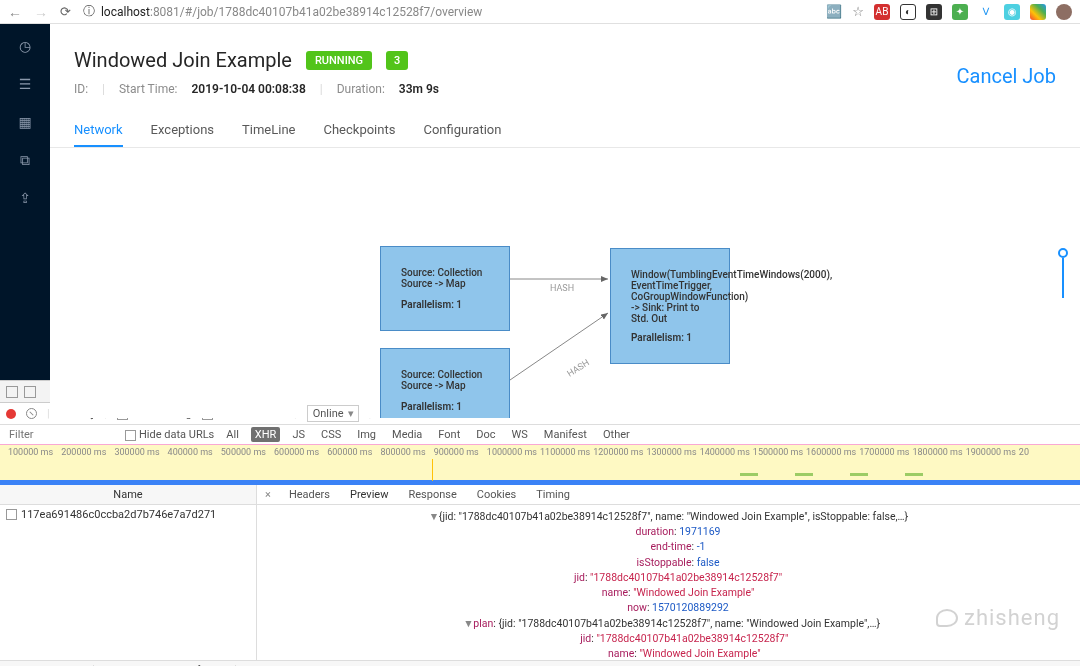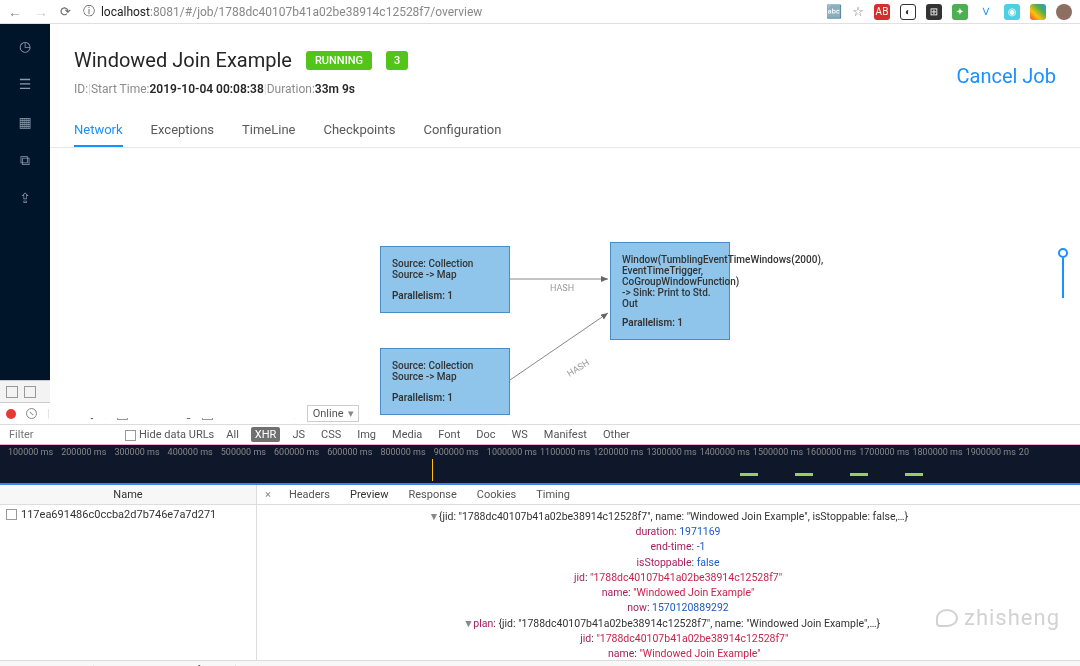--- a/index.html
+++ b/index.html
@@ -15,30 +15,30 @@
 .main-layout { display:flex; height:356px; }
 .sidebar { width:50px; background:#001529; display:flex; flex-direction:column; align-items:center; padding-top:14px; gap:22px; }
 .sidebar-icon { width:16px; height:16px; color:#8a98ab; display:flex; align-items:center; justify-content:center; font-size:14px; cursor:pointer; }
 .content { flex:1; padding:8px 0 0 0; position:relative; background:#fff;margin-top:16px; }
 .header { padding:0 24px 0 24px; }
 .title-row { display:flex; align-items:center; gap:14px; }
 .job-title { font-size:20px; font-weight:400; color:#262626; }
 .badge { padding:3px 9px; border-radius:3px; font-size:11px; font-weight:500; color:#fff; }
 .badge-running { background:#52c41a; }
 .badge-count { background:#52c41a; padding:3px 8px; }
-.meta-row { display:flex; align-items:flex-start; margin-top:10px; font-size:12px; color:#8c8c8c; }
+.meta-row { display:flex; align-items:flex-start; gap:14px; margin-top:10px; font-size:12px; color:#8c8c8c; }
 .meta-label { color:#8c8c8c; }
 .meta-value { color:#262626; font-weight:600; }
 .divider-pipe { color:#d9d9d9; }
 .cancel-job { position:absolute; right:24px; top:24px; color:#1890ff; font-size:20px; cursor:pointer; }
 .tabs { display:flex; gap:28px; padding:0 24px; margin-top:18px; border-bottom:1px solid #e8e8e8; }
 .tab { padding:8px 0; font-size:13px; color:#595959; cursor:pointer; border-bottom:2px solid transparent; }
 .tab.active { color:#1890ff; border-bottom-color:#1890ff; }
 .dag-area { position:relative; height:270px; background:#fff; overflow:hidden; }
-.node { position:absolute; width:130px; border:1px solid #4a8cc7; background:#8fc5eb; padding:11px; font-size:10px; color:#333; }
+.node { position:absolute; width:130px; border:1px solid #4a8cc7; background:#8fc5eb; padding:20px; font-size:10px; color:#333; }
 .node-sink { width:120px; }
 .node-title { font-weight:500; margin-bottom:10px; }
 .node-par { font-weight:600; }
 .edge-label { position:absolute; font-size:9px; color:#999; }
 .zoom-ctrl { position:absolute; right:10px; top:100px; width:14px; height:60px; }
 .zoom-handle { width:10px; height:10px; border:2px solid #1890ff; border-radius:50%; background:#fff; margin:0 auto; }
 .zoom-track { width:2px; height:40px; background:#1890ff; margin:0 auto; }
 
 .devtools { border-top:1px solid #ccc; font-size:11px; background:#fff; }
 .dt-tabs { display:flex; align-items:center; height:22px; border-bottom:1px solid #ccc; background:#f3f3f3; padding:0 6px; gap:2px; }
@@ -50,21 +50,21 @@
 .record-dot { width:10px; height:10px; border-radius:50%; background:#e53935; }
 .clear-icon { width:11px; height:11px; border:1px solid #888; border-radius:50%; position:relative; }
 .clear-icon::after { content:''; position:absolute; left:2px; top:4px; width:5px; height:1px; background:#888; transform:rotate(45deg); }
 .funnel { color:#e53935; font-size:11px; }
 .cb { width:11px; height:11px; border:1px solid #999; display:inline-block; vertical-align:middle; margin-right:3px; }
 .sel { border:1px solid #ccc; padding:1px 14px 1px 5px; font-size:11px; position:relative; background:#fff; }
 .dt-filter { display:flex; align-items:center; height:20px; border-bottom:1px solid #f9a8d4; padding:0 9px; gap:8px; font-size:11px; color:#555; }
 .filter-input { width:108px; border:none; font-size:11px; color:#999; }
 .ftype { padding:1px 4px; cursor:pointer; }
 .ftype.active { background:#707070; color:#fff; border-radius:2px; }
-.timeline { height:40px; border-bottom:2px solid #3b82f6; position:relative; background:#0f172a; }
+.timeline { height:40px; border-bottom:5px solid #3b82f6; position:relative; background:#fef9c3; }
 .tl-ticks { display:flex; justify-content:space-between; padding:2px 8px 0 8px; font-size:9px; color:#888; }
 .tl-tick { flex:1; text-align:left; }
 .tl-body { height:22px; position:relative; margin-top:2px; }
 .tl-marker { position:absolute; top:0; height:22px; width:1px; background:#ffc107; }
 .tl-chunk { position:absolute; top:14px; width:18px; height:3px; background:#9ccc65; }
 .dt-split { display:flex; height:175px;text-align:center; }
 .dt-left { width:257px; border-right:1px solid #ddd; }
 .dt-left-head { height:20px; border-bottom:1px solid #ddd; padding:3px 6px; font-size:11px; color:#333; background:#f7f7f7; }
 .dt-row { padding:3px 6px; font-size:11px; color:#333; display:flex; align-items:center; gap:4px; }
 .dt-row .cb2 { width:11px; height:11px; border:1px solid #999; }
@@ -156,21 +156,21 @@
         <line x1="460" y1="232" x2="558" y2="165" stroke="#888" stroke-width="1" marker-end="url(#arr)"></line>
       </svg>
       <div class="node" style="left:330px;top:98px">
         <div class="node-title">Source: Collection Source -&gt; Map</div>
         <div class="node-par">Parallelism: 1</div>
       </div>
       <div class="node" style="left:330px;top:200px">
         <div class="node-title">Source: Collection Source -&gt; Map</div>
         <div class="node-par">Parallelism: 1</div>
       </div>
-      <div class="node node-sink" style="left:560px;top:94px">
+      <div class="node node-sink" style="left:560px;top:100px">
         <div class="node-title" style="margin-bottom:8px">Window(TumblingEventTimeWindows(2000), EventTimeTrigger, CoGroupWindowFunction) -&gt; Sink: Print to Std. Out</div>
         <div class="node-par">Parallelism: 1</div>
       </div>
       <div class="edge-label" style="left:500px;top:135px">HASH</div>
       <div class="edge-label" style="left:516px;top:215px;transform:rotate(-32deg)">HASH</div>
       <div class="zoom-ctrl">
         <div class="zoom-handle"></div>
         <div class="zoom-track"></div>
       </div>
     </div>

